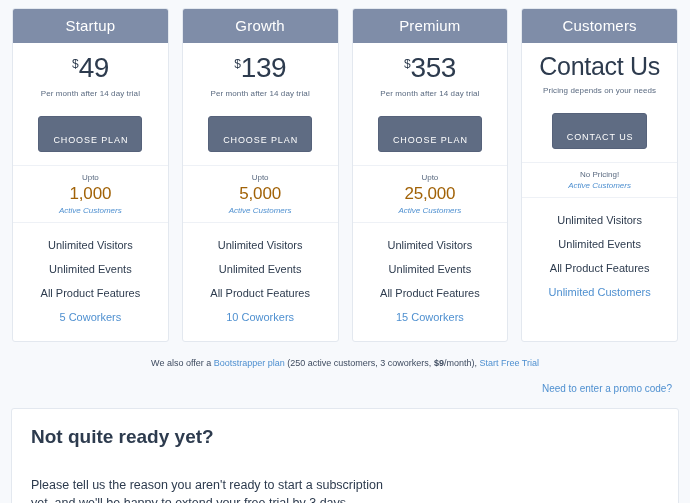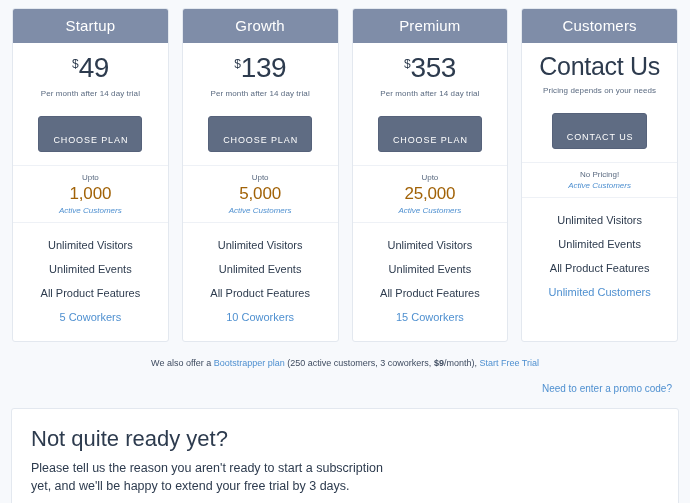--- a/index.html
+++ b/index.html
@@ -139,24 +139,24 @@
   
   .panel {
     margin: 14px 11px 0 11px;
     background: #ffffff;
     border: 1px solid #e3e8ef;
     border-radius: 3px;
     padding: 17px 19px 20px 19px;
     box-sizing: border-box;
   }
   .panel-title {
-    font-size: 22px;
-    color: #2d3b4e;
-    margin: 0 0 7px 0;
-    font-weight: normal;
+    font-size: 19px;
+    color: #2d3b4e;
+    margin: 0 0 28px 0;
+    font-weight: bold;
   }
   .panel-text {
     font-size: 12.5px;
     line-height: 1.45;
     color: #2d3b4e;
     margin: 0 0 8px 0;
     max-width: 360px;
   }
   .panel-form {
     display: flex;

